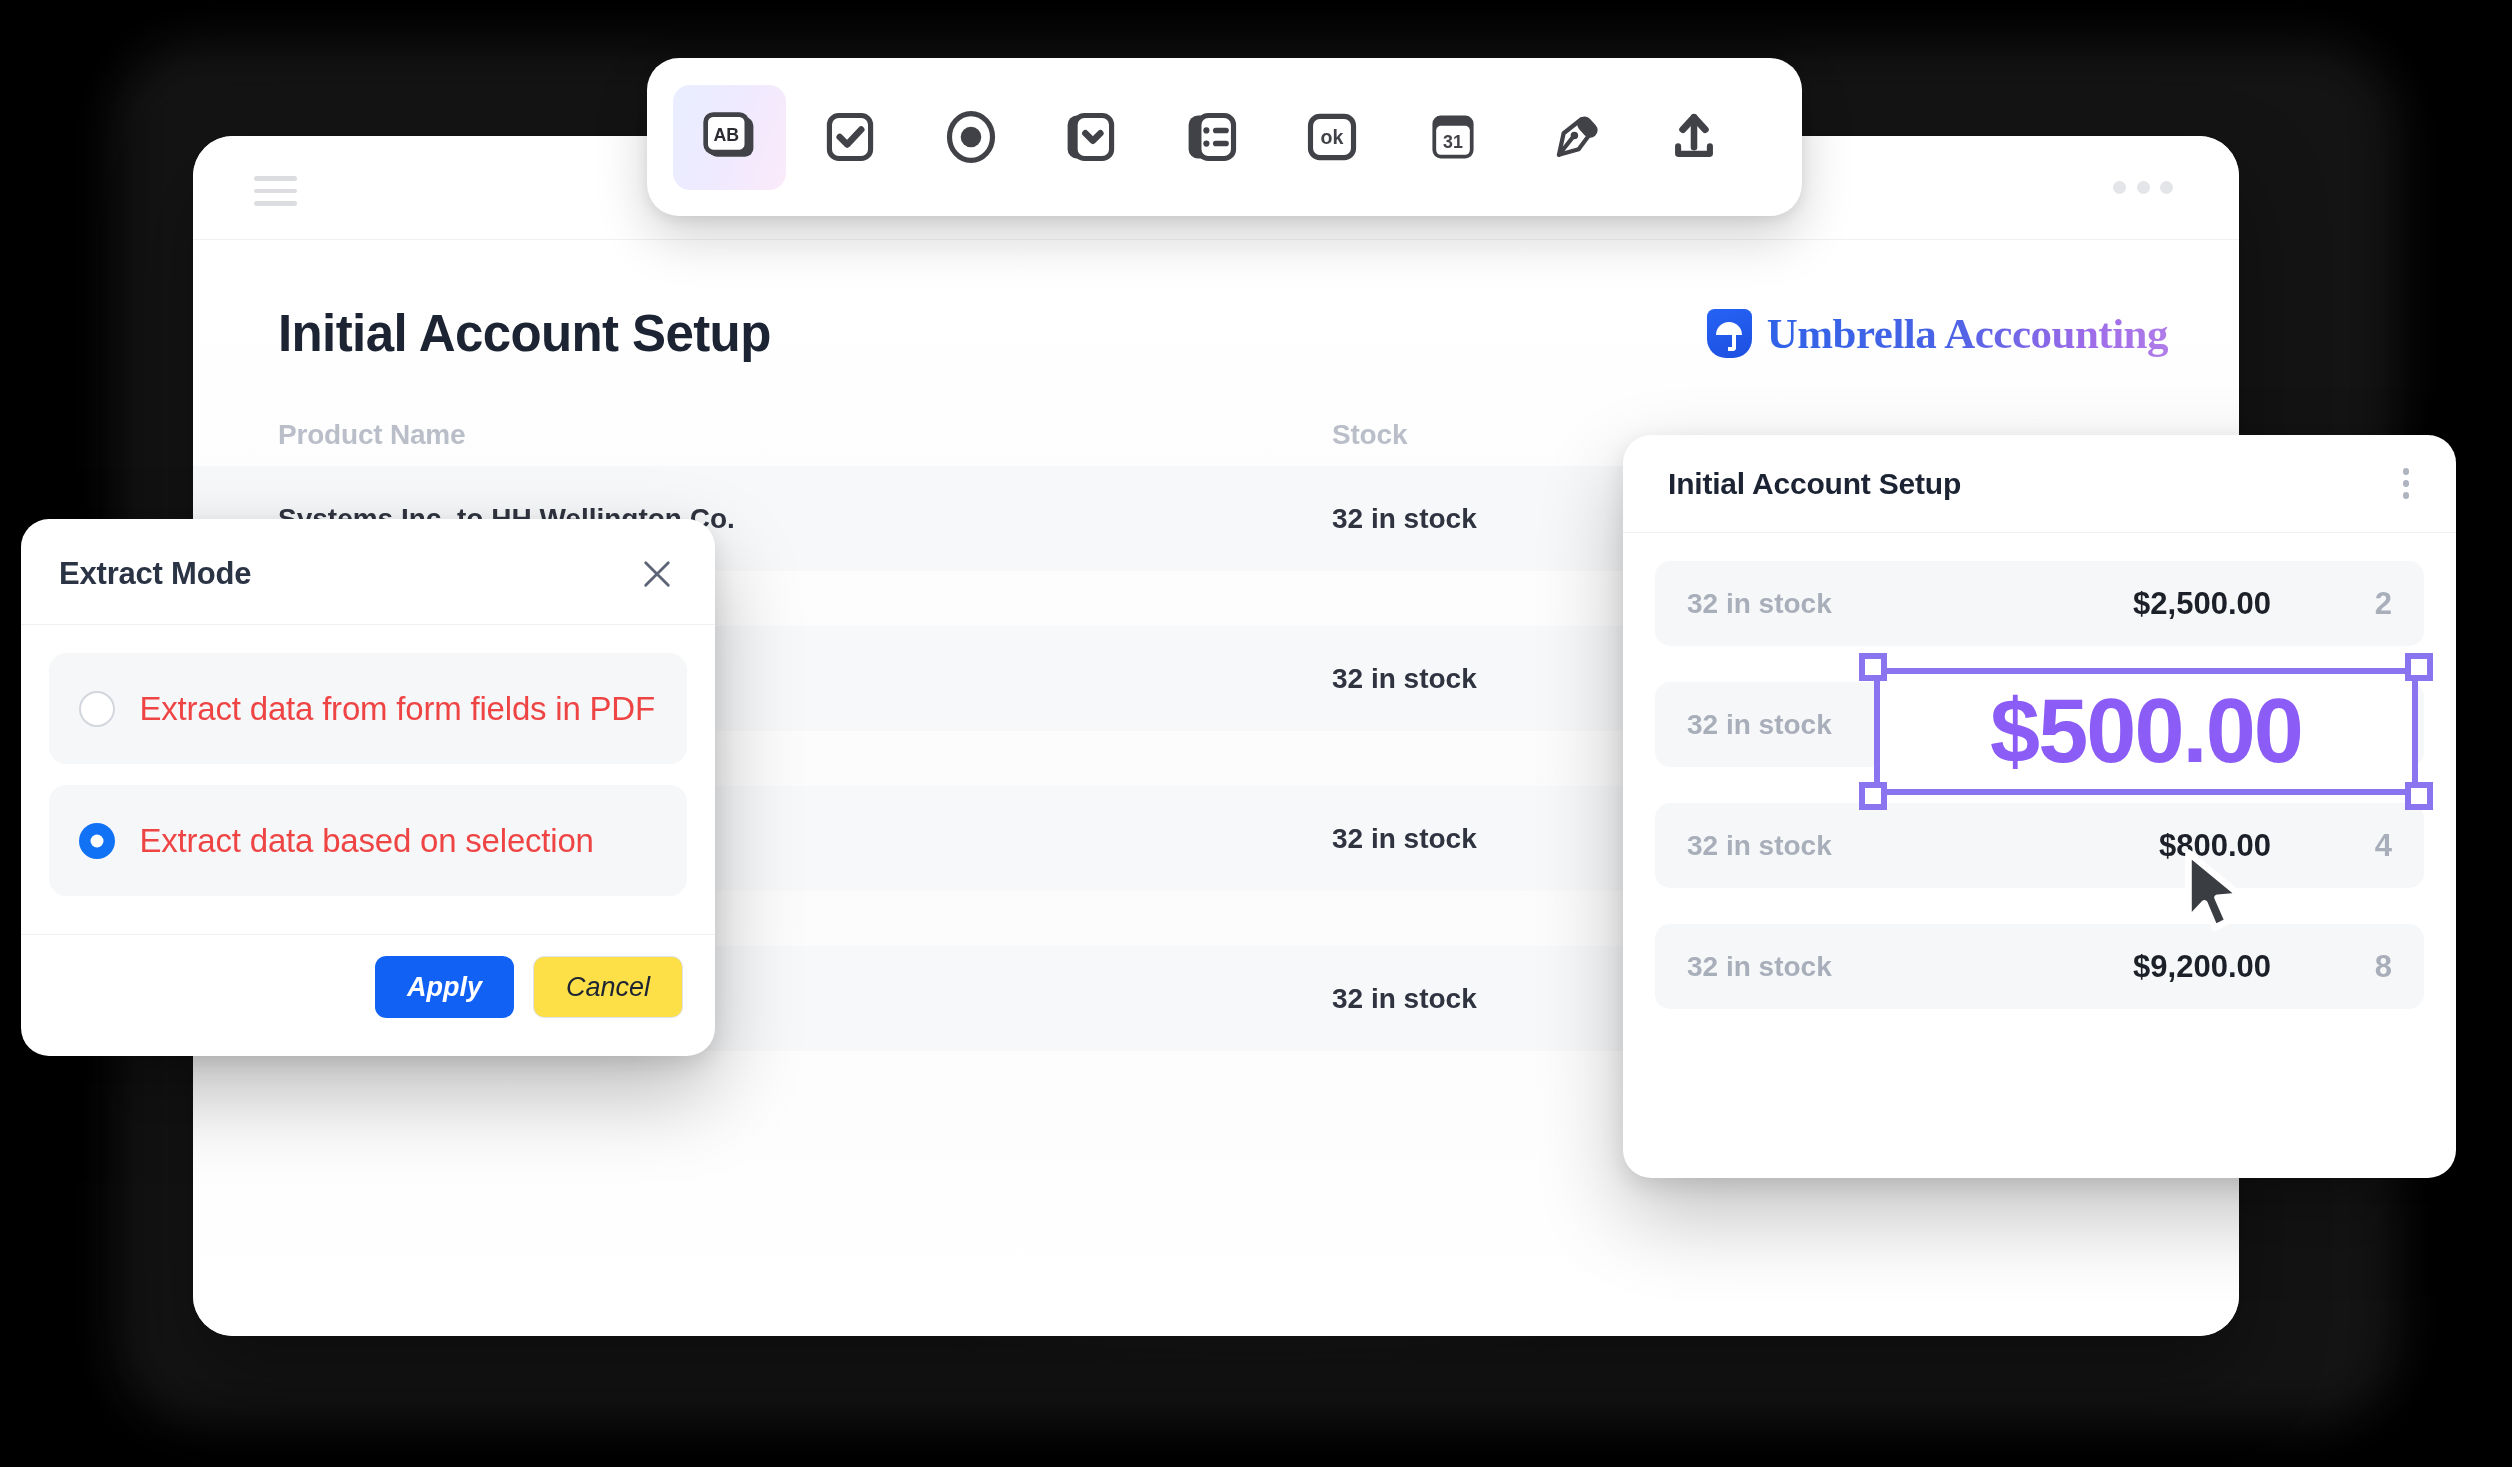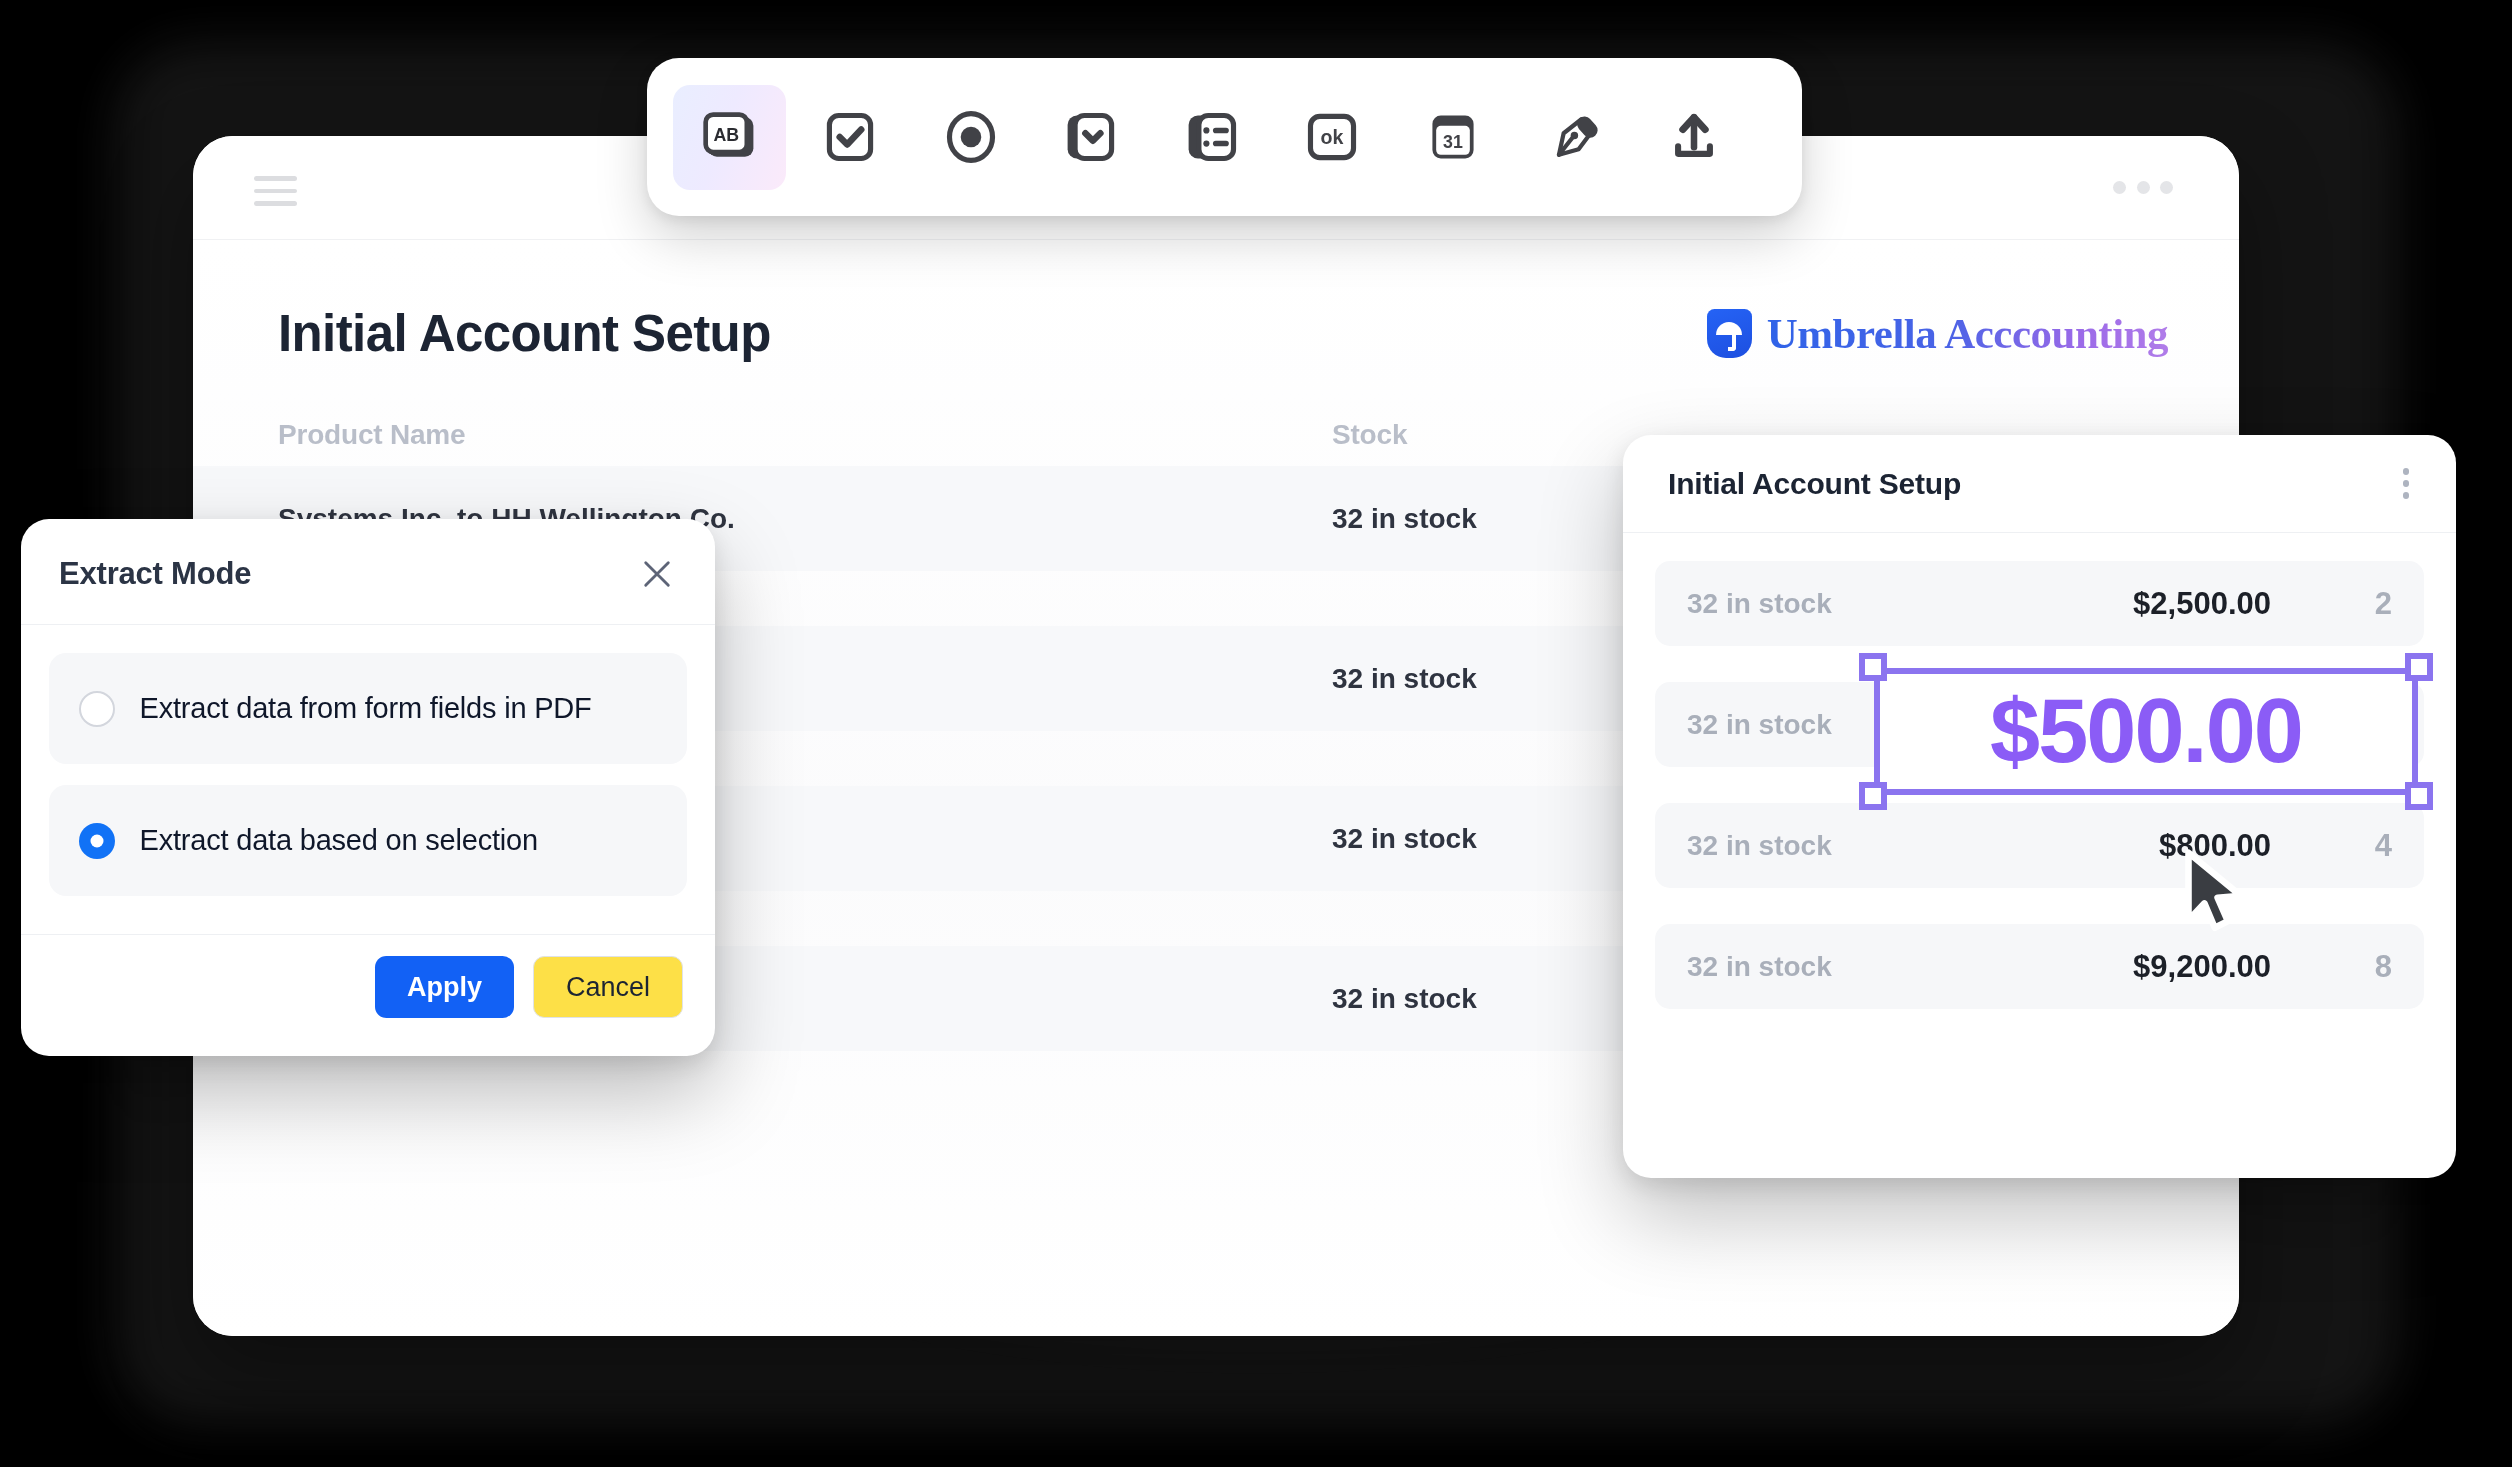--- a/index.html
+++ b/index.html
@@ -293,22 +293,22 @@
   .radio.on::after {
     content: "";
     position: absolute;
     left: 50%; top: 50%;
     transform: translate(-50%,-50%);
     width: 13px; height: 13px;
     border-radius: 50%;
     background: #ffffff;
   }
   .ed-option-label {
-    font-size: 29px;
-    color: #0f172a;
+    font-size: 33px;
+    color: #ef4444;
     letter-spacing: -0.2px;
   }
   .ed-footer {
     display: flex;
     justify-content: flex-end;
     gap: 19px;
     padding: 21px 32px 38px 32px;
     border-top: 0.9px solid #eef0f3;
   }
   .btn {
@@ -316,20 +316,21 @@
     padding: 15px 32px;
     border-radius: 11.3px;
     font-size: 27px;
     font-weight: 700;
     display: flex;
     align-items: center;
     justify-content: center;
     cursor: pointer;
     border: none;
     font-family: inherit;
+    font-style: italic;
   }
   .btn-primary { background: #1261f5; color: #ffffff; }
   .btn-secondary { background: #fde047; color: #1c2433; border: 1.4px solid #dfe2e8; font-weight: 400; }
 
   
   .preview-panel {
     position: absolute;
     left: 1623px;
     top: 435px;
     width: 833px;

